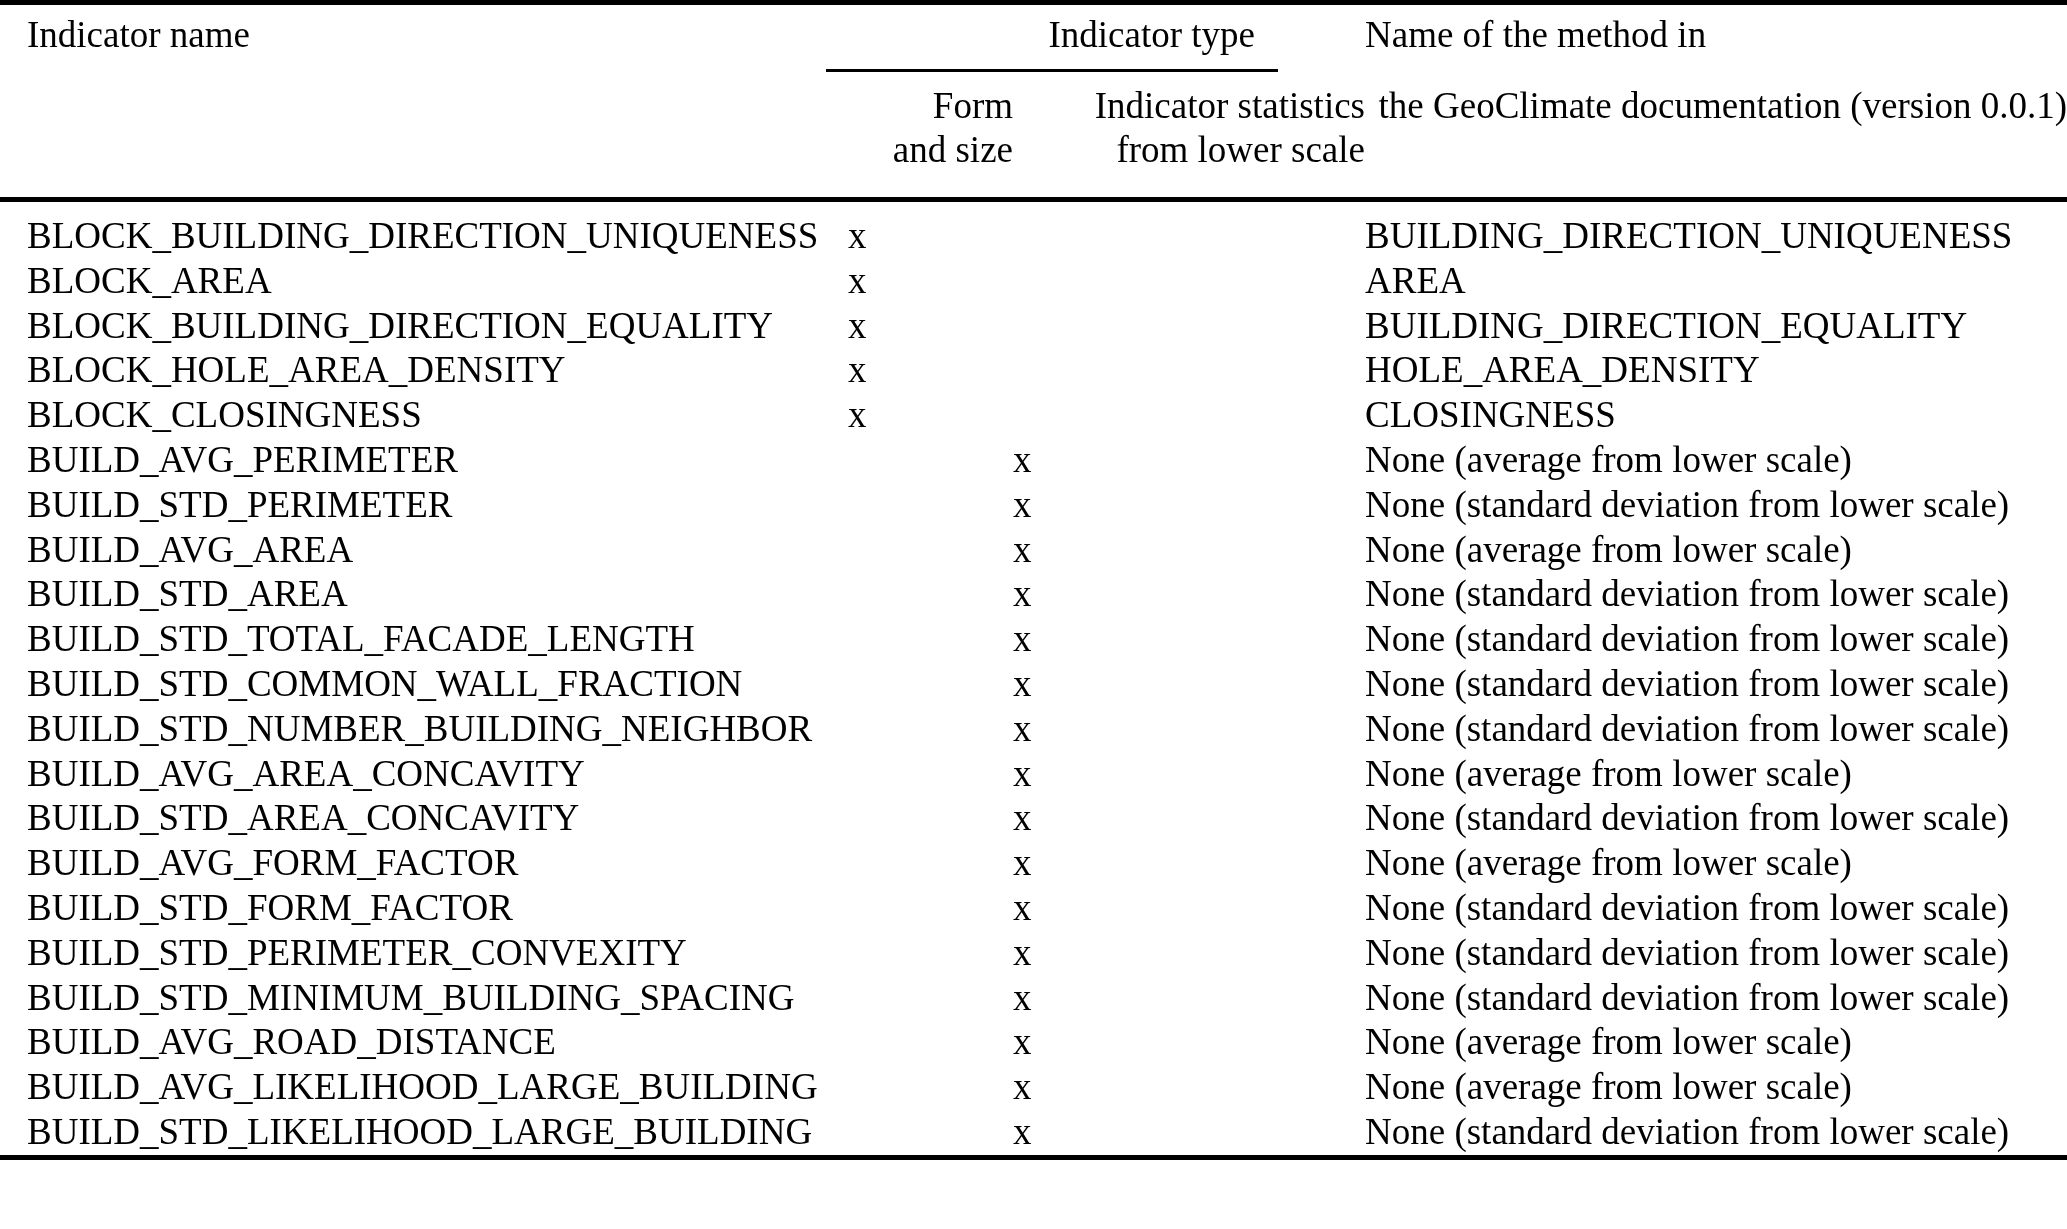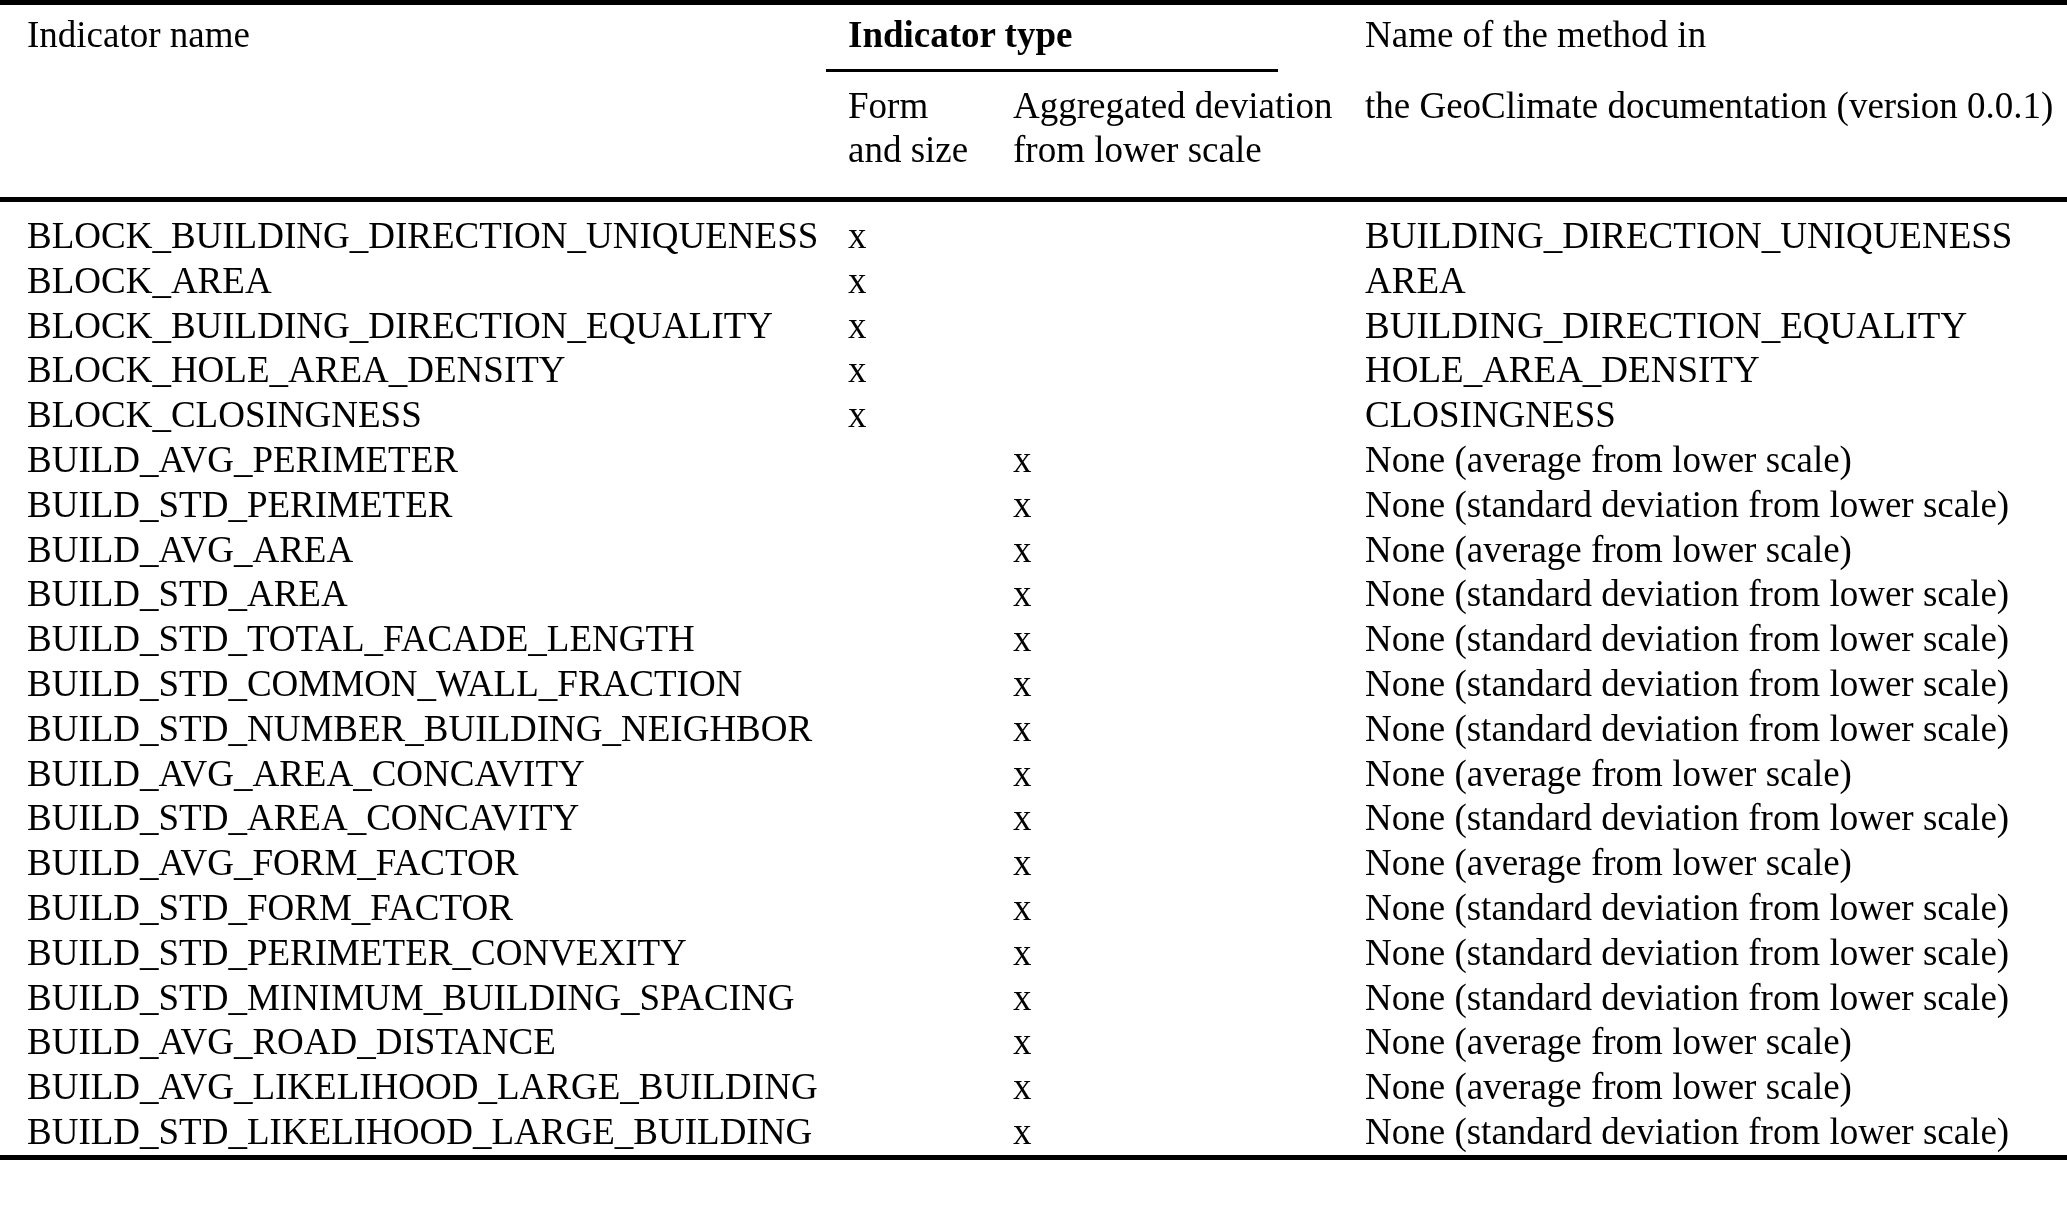--- a/index.html
+++ b/index.html
@@ -38,38 +38,38 @@
   td.name-cell, th.name-head { padding-left: 27px; }
 
   thead tr.h1 th {
     height: 59px;
     vertical-align: top;
     padding-top: 8px;
     line-height: 44px;
   }
   th.group {
     position: relative;
-    text-align: left;
+    text-align: right;
     padding-right: 110px;
-    font-weight: bold;
   }
   .span-rule {
     position: absolute;
     left: -22px;
     bottom: 0;
     width: 452px;
     height: 3px;
     background: #000000;
   }
   thead tr.h2 th {
     height: 113px;
     vertical-align: top;
     padding-top: 12px;
     line-height: 44px;
     border-bottom: 5px solid #000000;
+    text-align: right;
   }
   tbody td {
     line-height: 44.8px;
     vertical-align: middle;
   }
   tbody tr:first-child td { padding-top: 12px; margin-left: 28px; }
   tbody tr:last-child td { border-bottom: 5px solid #000000; }
 </style>
 </head>
 <body>
@@ -91,21 +91,21 @@
         </th>
         <th>Name of the method in</th>
       </tr>
       <tr class="h2">
         <th class="name-head"></th>
         <th>
           <span>Form</span><br>
           <span>and size</span>
         </th>
         <th>
-          <span>Aggregated deviation</span><br>
+          <span>Indicator statistics</span><br>
           <span>from lower scale</span>
         </th>
         <th>the GeoClimate documentation (version 0.0.1)</th>
       </tr>
     </thead>
     <tbody>
   <tr>
     <td class="name-cell">BLOCK_BUILDING_DIRECTION_UNIQUENESS</td>
     <td>x</td>
     <td></td>

